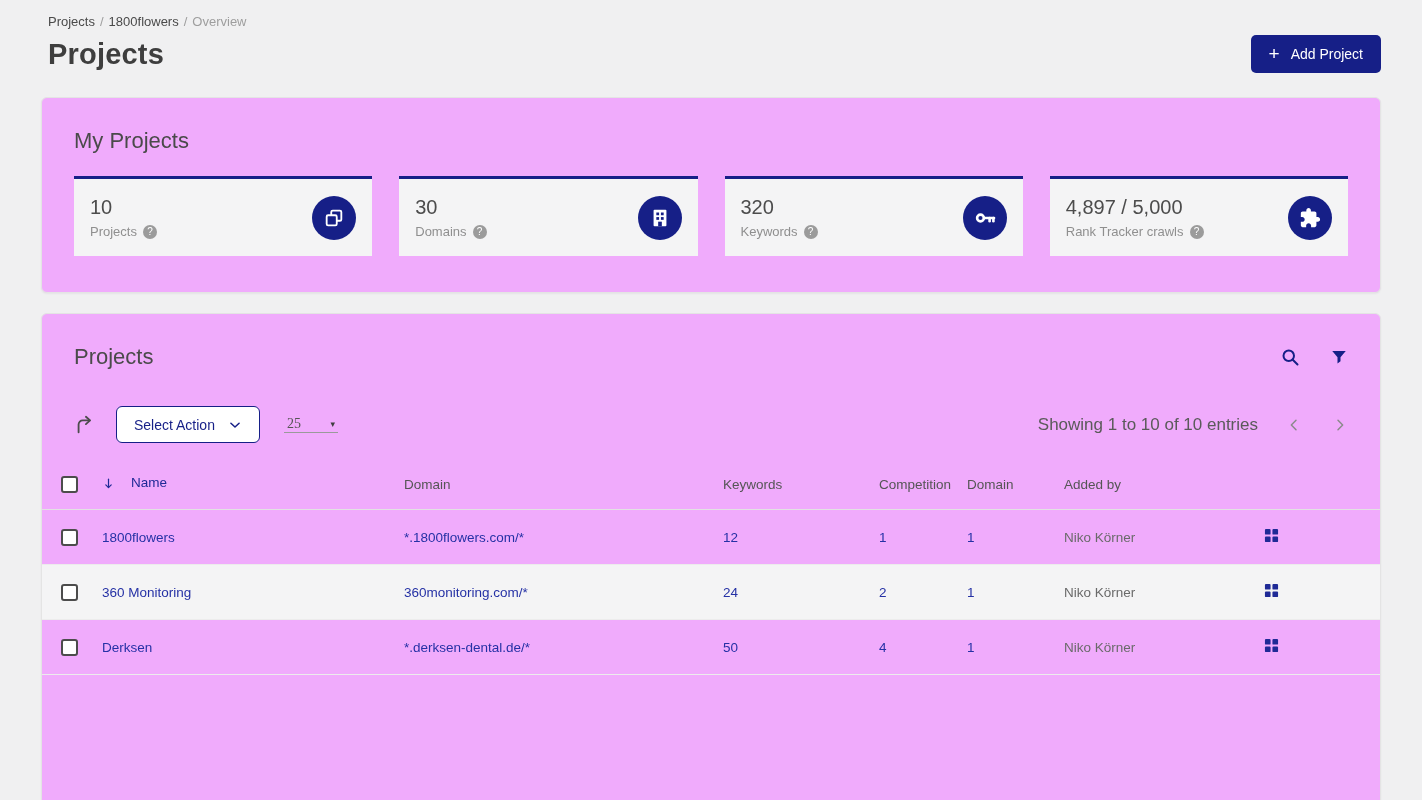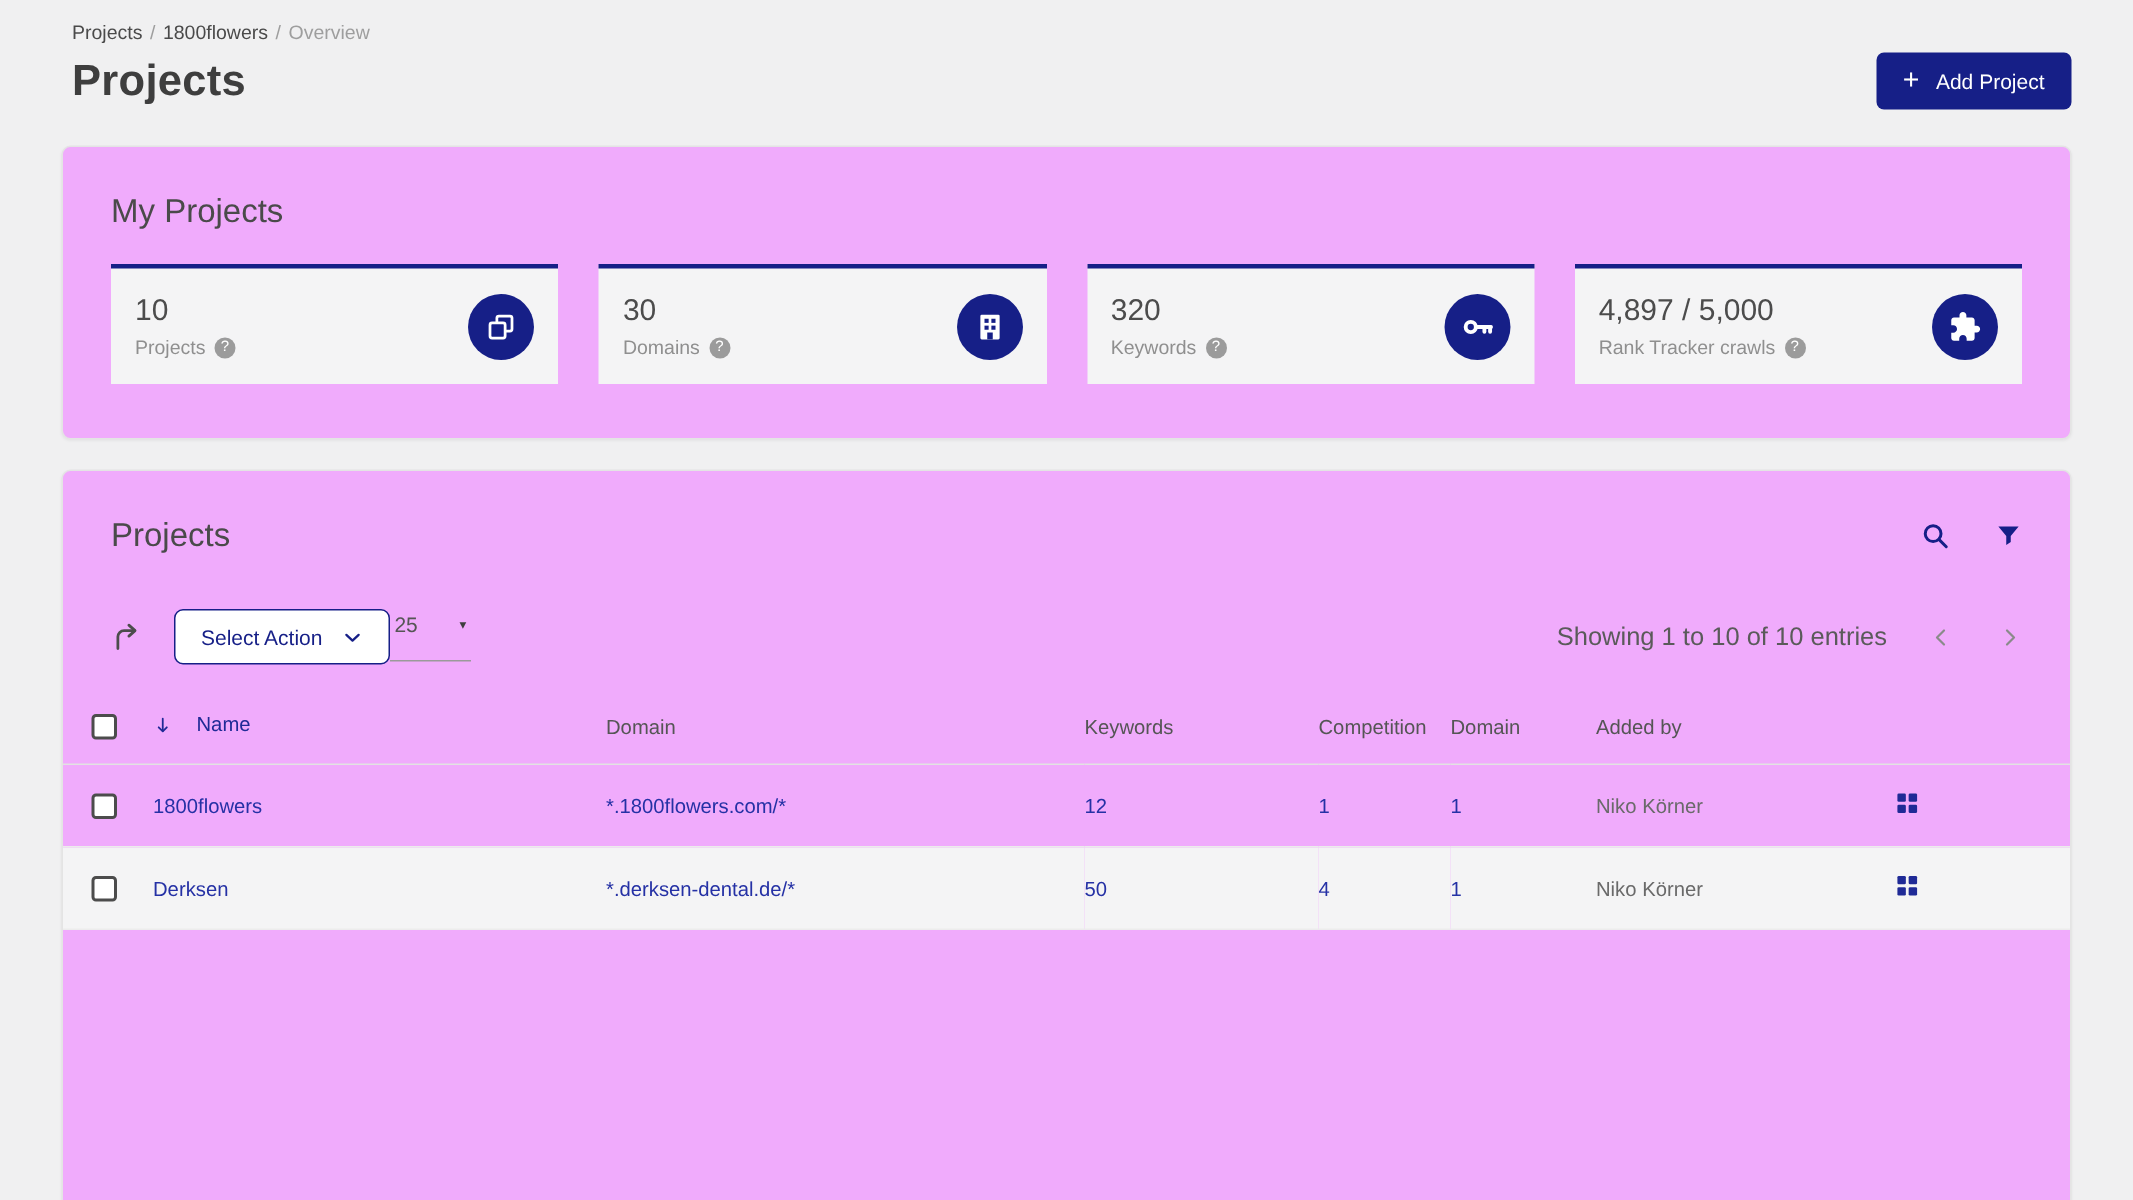--- a/index.html
+++ b/index.html
@@ -58,23 +58,23 @@
   .icon-btn { cursor:pointer; display:inline-flex; }
 
   .toolbar { display:flex; align-items:center; margin-top:36px; padding:0 32px; }
   .export { cursor:pointer; display:inline-flex; }
   .btn-action {
     border:1px solid #161f87; color:#161f87; background:#fff; border-radius:6px;
     height:37px; padding:0 17px; font-size:14px; display:flex; gap:13px; align-items:center;
     margin-left:20px; cursor:pointer; font-family:inherit;
   }
   .pagesize {
-    width:54px; border-bottom:1px solid #9a9a9a;
+    margin-left:24px; width:54px; border-bottom:1px solid #9a9a9a;
     display:flex; justify-content:space-between; align-items:center;
-    padding:0 3px 16px; font-size:14px; color:#555; cursor:pointer;
+    padding:0 3px 0; font-size:14px; color:#555; cursor:pointer;font-family:Liberation Serif, serif;
   }
   .pagesize .caret { font-size:9px; color:#3e3e3e; }
   .showing { margin-left:auto; font-size:17px; color:#5a5a5a; }
   .pager { display:flex; gap:30px; margin-left:28px; }
   .pager .pg { cursor:pointer; display:inline-flex; }
 
   table { width:100%; border-collapse:collapse; margin-top:24px; font-size:13.5px; }
   thead th {
     text-align:left; font-weight:400; color:#555;
     padding:8px 0 16px; border-bottom:1px solid #e2e2e2;
@@ -287,20 +287,39 @@
                   <rect x="9" y="1" width="6" height="6" rx="1"></rect>
               <rect x="1" y="9" width="6" height="6" rx="1"></rect>
                   <rect x="9" y="9" width="6" height="6" rx="1"></rect>
             </svg>
           </span></td>
         </tr>
         <tr>
           <td class="cb-cell">
               <input type="checkbox" class="chk" style="">
             </td>
+          <td><a class="plink">360 Monitoring</a></td>
+          <td><a class="plink">360monitoring.com/*</a></td>
+          <td class="num">24</td>
+          <td class="num">2</td>
+          <td class="num">1</td>
+          <td class="added">Niko Körner</td>
+          <td class="act-cell"><span class="grid-btn">
+            <svg width="15" height="15" viewBox="0 0 16 16" fill="#1f2a96">
+              <rect x="1" y="1" width="6" height="6" rx="1"></rect>
+                  <rect x="9" y="1" width="6" height="6" rx="1"></rect>
+              <rect x="1" y="9" width="6" height="6" rx="1"></rect>
+                  <rect x="9" y="9" width="6" height="6" rx="1"></rect>
+            </svg>
+          </span></td>
+        </tr>
+        <tr>
+          <td class="cb-cell">
+              <input type="checkbox" class="chk" style="">
+            </td>
           <td><a class="plink">Derksen</a></td>
           <td><a class="plink">*.derksen-dental.de/*</a></td>
           <td class="num">50</td>
           <td class="num">4</td>
           <td class="num">1</td>
           <td class="added">Niko Körner</td>
           <td class="act-cell"><span class="grid-btn">
             <svg width="15" height="15" viewBox="0 0 16 16" fill="#1f2a96">
               <rect x="1" y="1" width="6" height="6" rx="1"></rect>
                   <rect x="9" y="1" width="6" height="6" rx="1"></rect>

